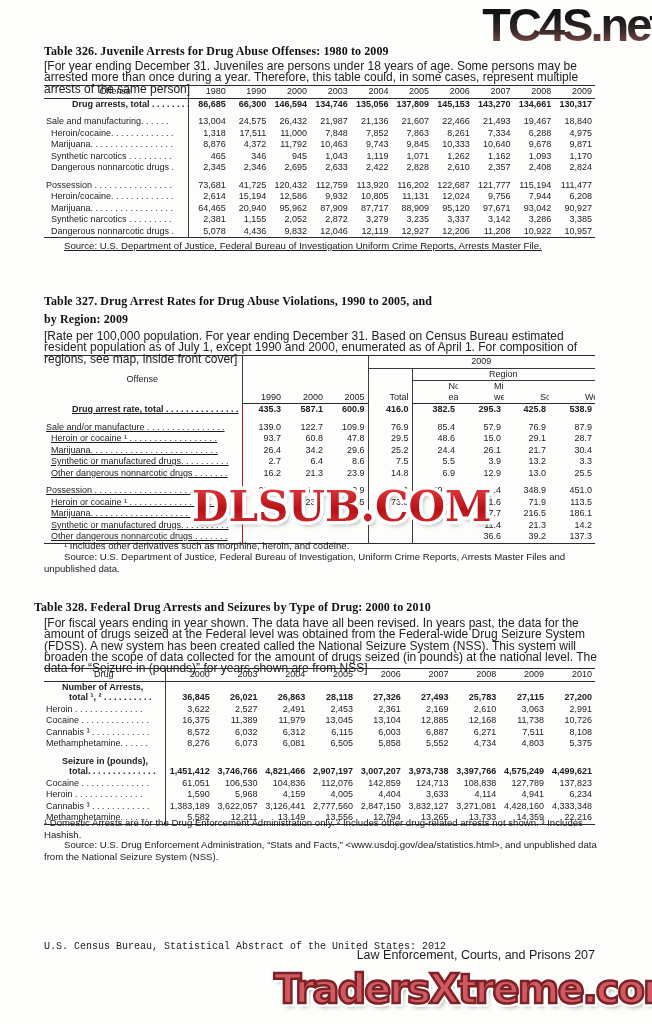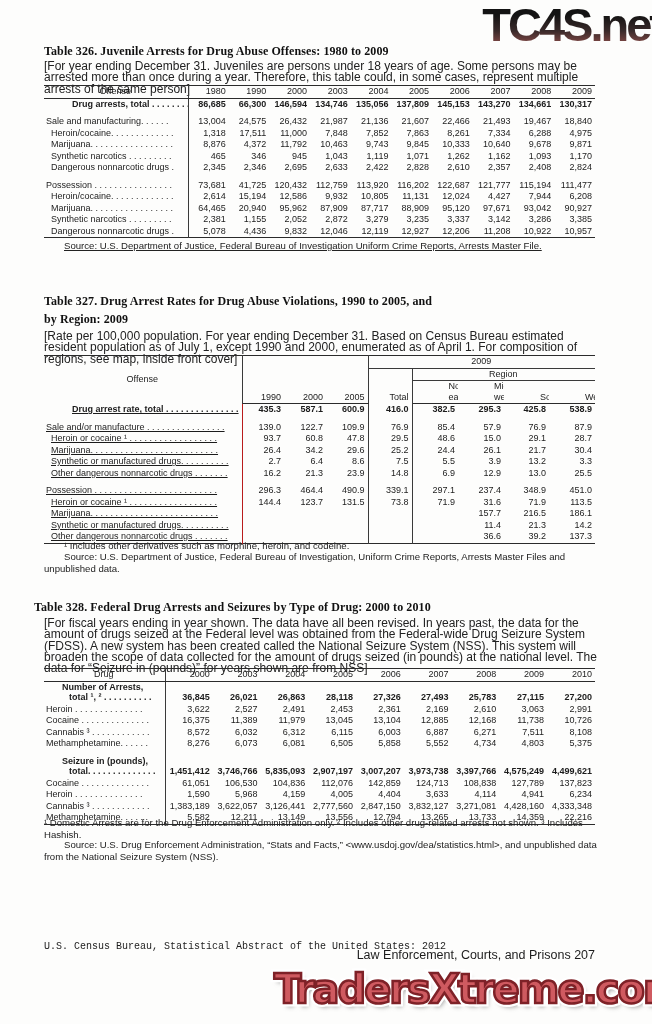--- a/index.html
+++ b/index.html
@@ -201,21 +201,21 @@
         </tr>
         <tr>
           <td class="stub ind1">Heroin/cocaine. . . . . . . . . . . . .</td>
           <td class="num">2,614</td>
           <td class="num">15,194</td>
           <td class="num">12,586</td>
           <td class="num">9,932</td>
           <td class="num">10,805</td>
           <td class="num">11,131</td>
           <td class="num">12,024</td>
-          <td class="num">4,427</td>
+          <td class="num">9,756</td>
           <td class="num">7,944</td>
           <td class="num">6,208</td>
         </tr>
         <tr>
           <td class="stub ind1">Marijuana. . . . . . . . . . . . . . . . .</td>
           <td class="num">64,465</td>
           <td class="num">20,940</td>
           <td class="num">95,962</td>
           <td class="num">87,909</td>
           <td class="num">87,717</td>
@@ -516,21 +516,21 @@
           <td class="num">4,803</td>
           <td class="num">5,375</td>
         </tr>
         <tr class="bold gap">
           <td class="stub ind2b">
             <div>Seizure in (pounds),</div>
             <div class="l2">total. . . . . . . . . . . . . .</div>
           </td>
           <td class="num">1,451,412</td>
           <td class="num">3,746,766</td>
-          <td class="num">5,835,093</td>
+          <td class="num">4,821,466</td>
           <td class="num">2,907,197</td>
           <td class="num">3,007,207</td>
           <td class="num">3,973,738</td>
           <td class="num">3,397,766</td>
           <td class="num">4,575,249</td>
           <td class="num">4,499,621</td>
         </tr>
         <tr>
           <td class="stub ">Cocaine . . . . . . . . . . . . . .</td>
           <td class="num">61,051</td>
@@ -583,17 +583,21 @@
     </table>
   <p class="abs fn" style="left:44px; top:817px;">
      <span class="ind-first">¹ Domestic Arrests are for the Drug Enforcement Administration only. ² Includes other drug-related arrests not shown. ³ Includes Hashish.</span></p>
   <p class="abs src" style="left:44px; top:839px;">
      <span class="ind-first">Source: U.S. Drug Enforcement Administration, “Stats and Facts,” &lt;www.usdoj.gov/dea/statistics.html&gt;, and unpublished data from the National Seizure System (NSS).</span></p>
 
   <div class="abs foot-right" style="top:948px;">Law Enforcement, Courts, and Prisons  207</div>
   <div class="abs foot-left" style="top:941px;font-family:Liberation Mono, monospace;">U.S. Census Bureau, Statistical Abstract of the United States: 2012</div>
 
   <div class="abs wm wm-tc4s">TC4S.net</div>
+  <div class="abs wm wm-stack wm-dlsub">
+    <span class="wm-under">DLSUB.COM</span>
+    <span class="wm-over">DLSUB.COM</span>
+  </div>
   <div class="abs wm wm-stack wm-traders">
     <span class="wm-under">TradersXtreme.com</span>
     <span class="wm-over">TradersXtreme.com</span>
   </div>
 </div>
 
 </body></html>

